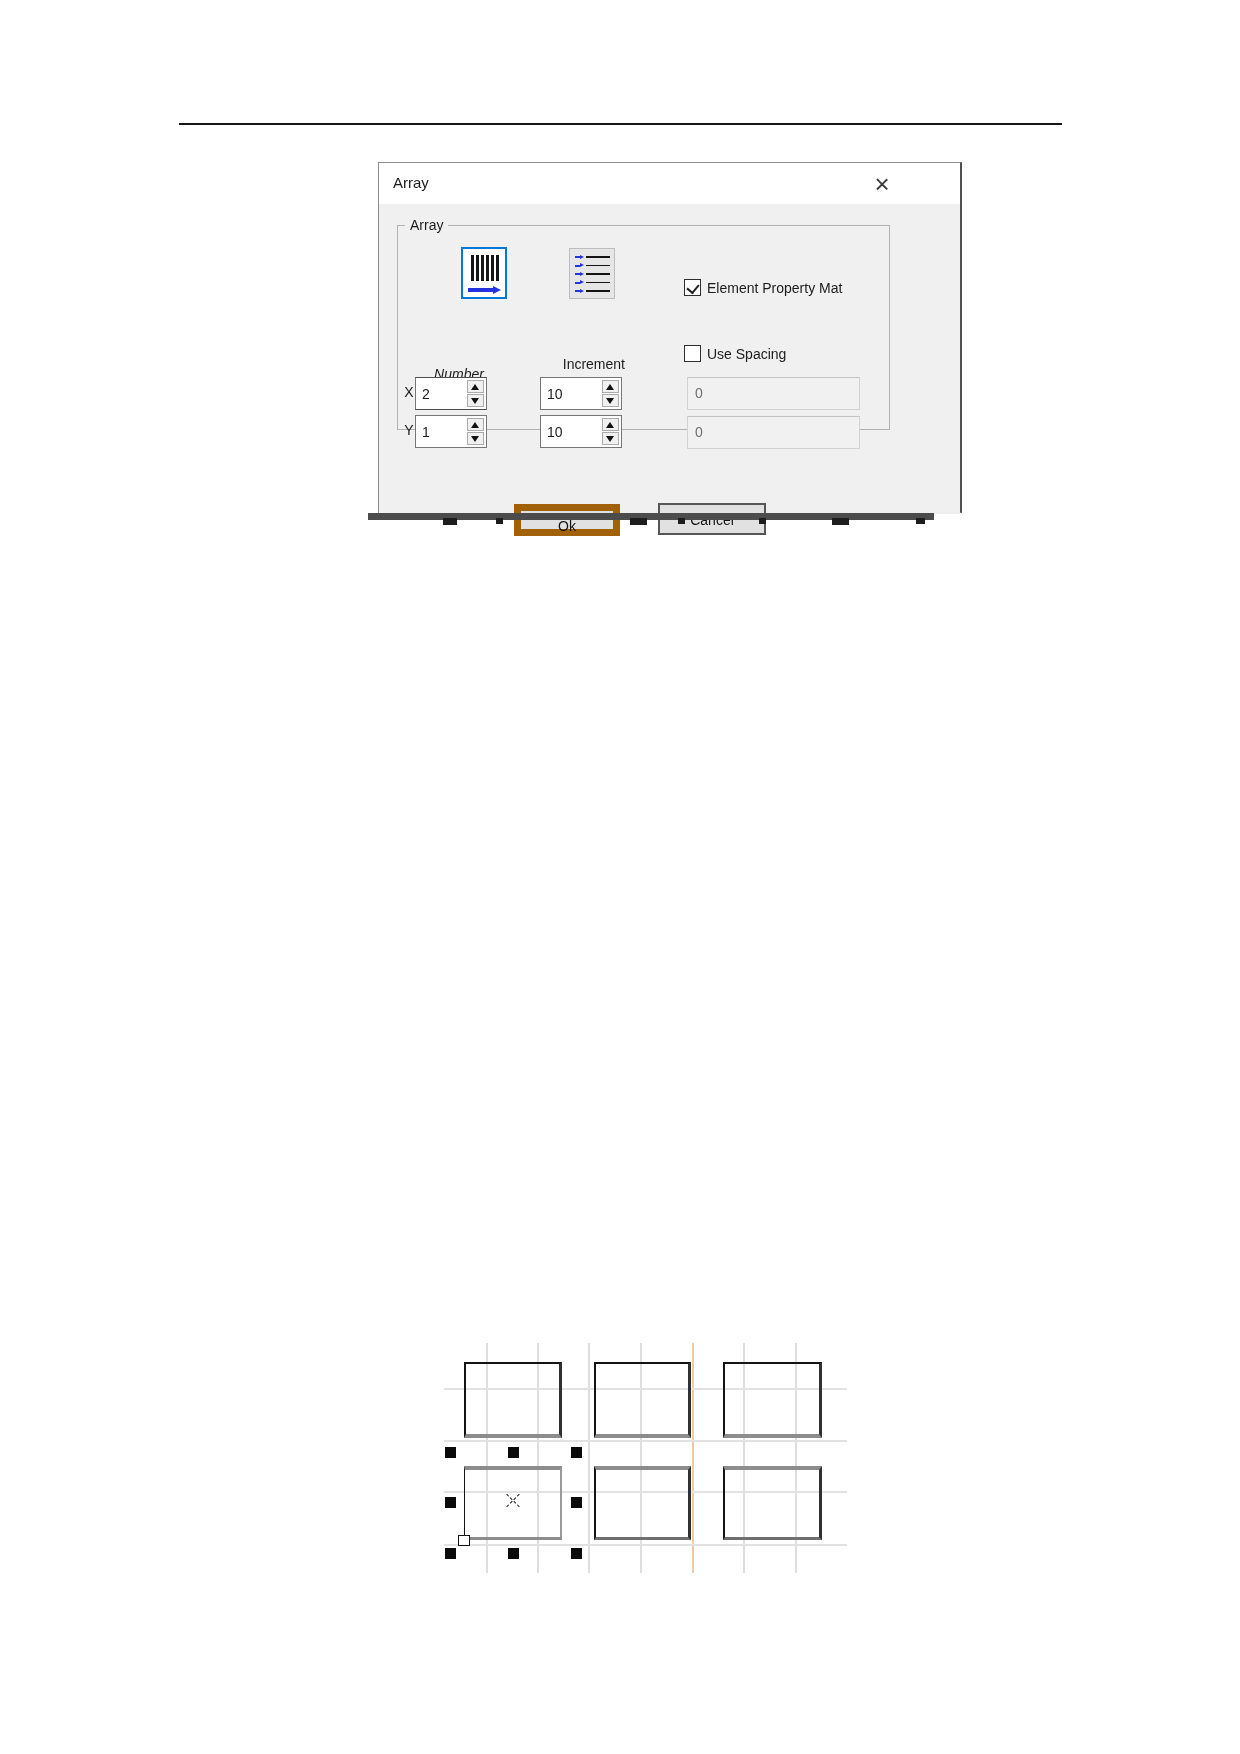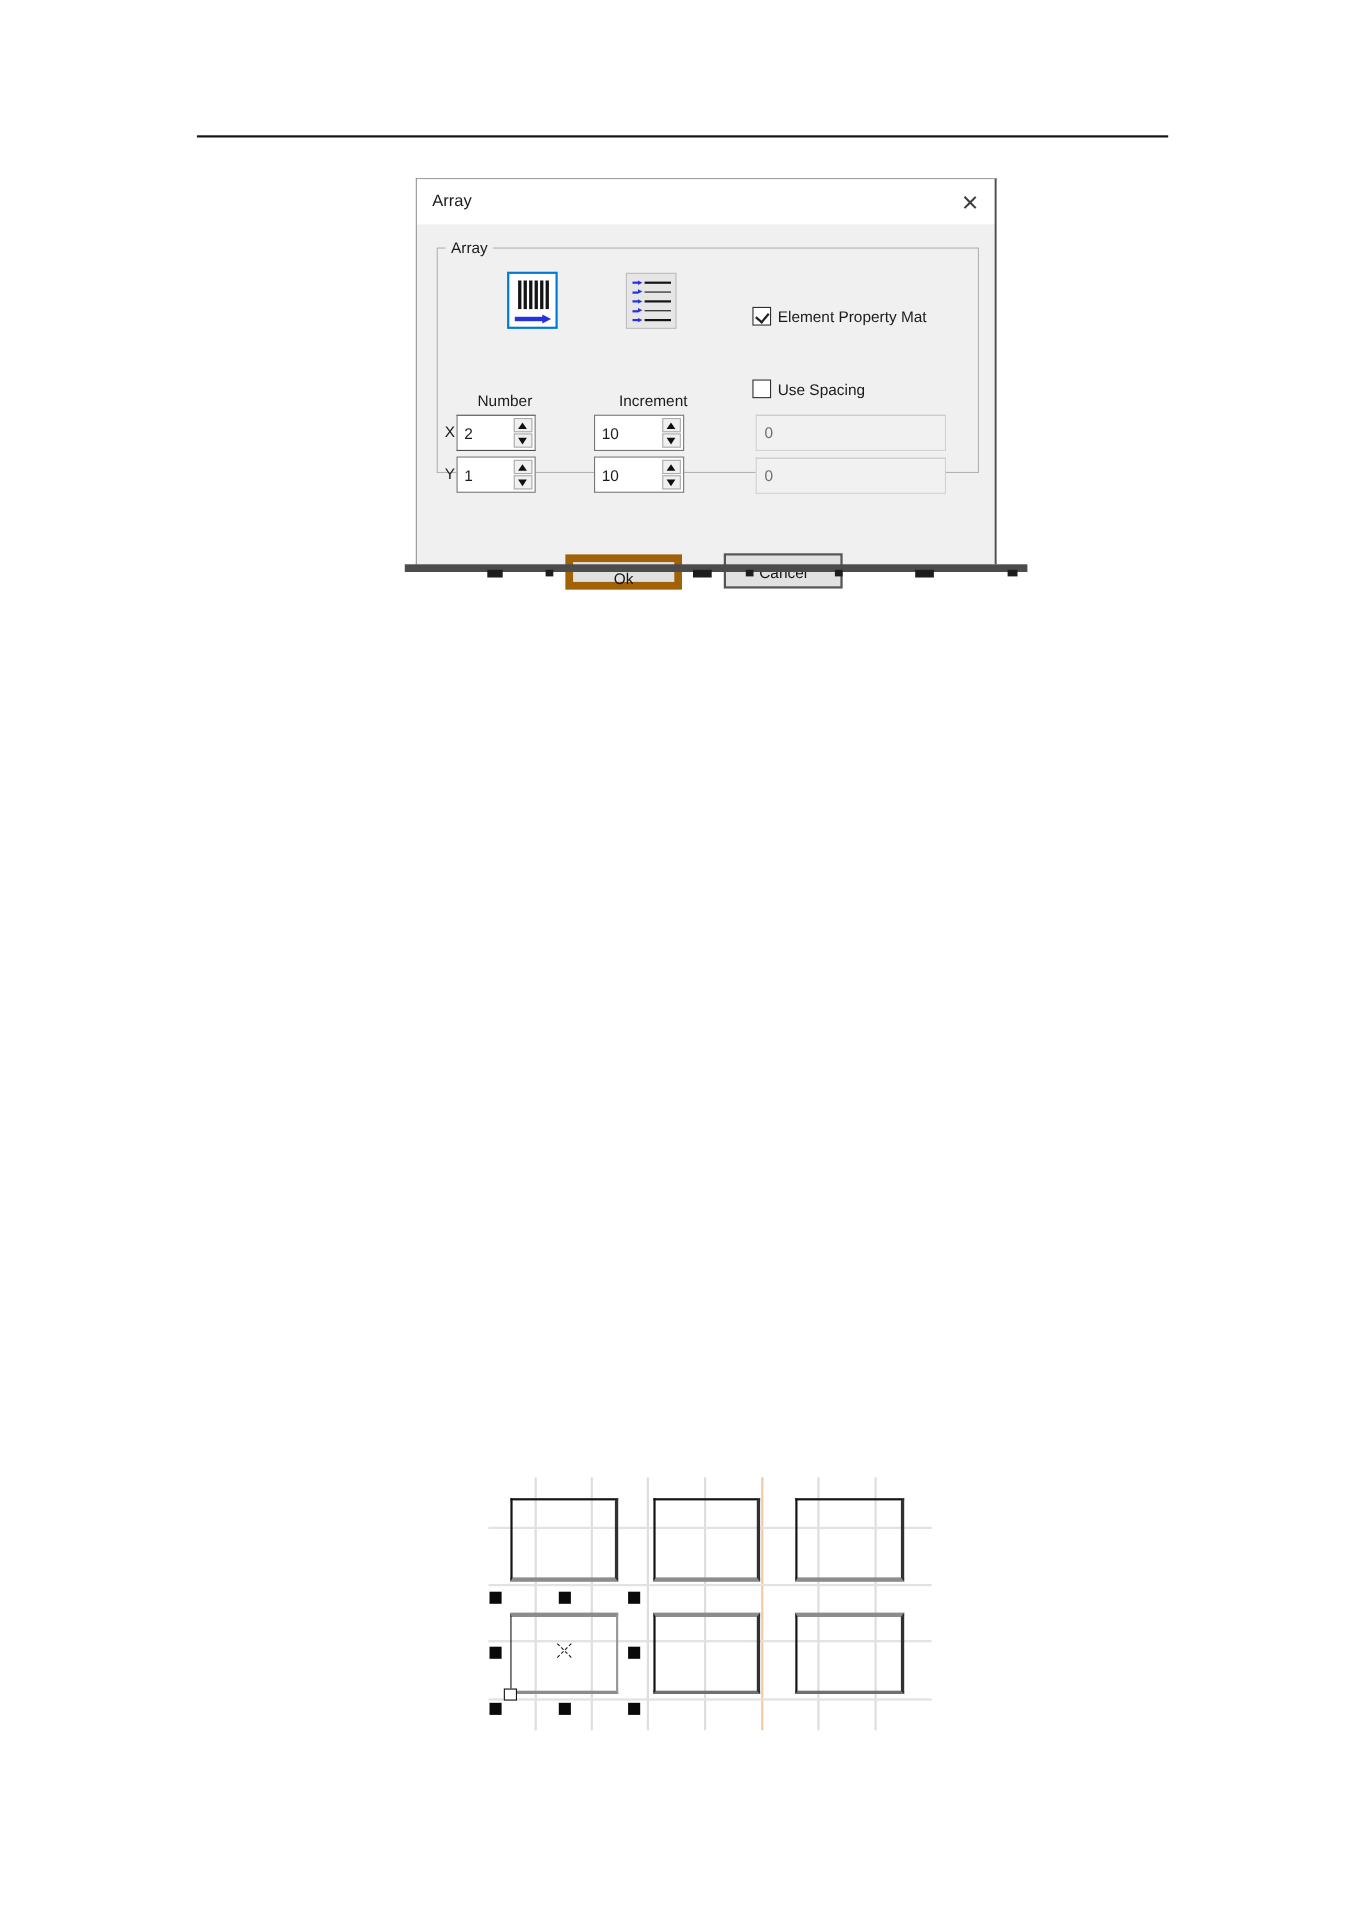--- a/index.html
+++ b/index.html
@@ -4,21 +4,21 @@
 <style>
   html,body{margin:0;padding:0;background:#ffffff;}
   #page{position:relative;width:1240px;height:1754px;background:#ffffff;overflow:hidden;
         font-family:"Liberation Sans",sans-serif;color:#1b1b1b;}
   .abs{position:absolute;box-sizing:border-box;}
 
   
   #header-rule{left:179px;top:123px;width:883px;height:2px;background:#161616;}
 
   
-  #dlg{left:378px;top:162px;width:528px;height:351px;background:#ffffff;
+  #dlg{left:378px;top:162px;width:584px;height:351px;background:#ffffff;
        border:1px solid #8c8c8c;border-right:2px solid #4f4f4f;}
   #dlg-titlebar{left:0;top:0;width:100%;height:41px;background:#ffffff;}
   #dlg-title{left:14px;top:11px;font-size:15px;color:#1b1b1b;}
   #dlg-close{left:487px;top:6px;width:32px;height:30px;text-align:center;cursor:pointer;}
   #dlg-close span{font-size:26px;line-height:30px;color:#3c3c3c;font-weight:400;}
   #dlg-body{left:0;top:41px;width:100%;height:310px;background:#f0f0f0;}
 
   
   #groupbox{left:18px;top:21px;width:493px;height:205px;border:1px solid #b2b2b2;}
   #group-label{left:26px;top:13px;background:#f0f0f0;padding:0 5px;font-size:14px;}
@@ -35,21 +35,21 @@
                 border-top:4px solid transparent;border-bottom:4px solid transparent;}
   .hl-rows{position:absolute;left:5px;top:5px;width:36px;height:39px;display:flex;flex-direction:column;justify-content:space-between;}
   .hl-row{position:relative;height:5px;}
   .hl-row .mini-shaft{position:absolute;left:0;top:2px;width:5px;height:2px;background:#2433dd;}
   .hl-row .mini-head{position:absolute;left:5px;top:0.5px;width:0;height:0;border-left:4px solid #2433dd;
                 border-top:2.5px solid transparent;border-bottom:2.5px solid transparent;}
   .hl-row .line{position:absolute;left:11px;top:2px;width:24px;height:1.5px;background:#141414;}
 
   
   .lbl{font-size:14px;color:#1b1b1b;}
-  #number-label{left:48px;top:152px;width:64px;text-align:center;}
+  #number-label{left:48px;top:162px;width:64px;text-align:center;font-style:italic;}
   #increment-label{left:160px;top:152px;width:86px;text-align:right;}
   .axis-lbl{width:16px;text-align:center;font-size:14px;}
   #x-label{left:22px;top:180px;}
   #y-label{left:22px;top:218px;}
 
   
   .spinner{height:33px;background:#ffffff;border:1px solid #767676;}
   .spinner .val{position:absolute;left:6px;top:8px;font-size:14px;}
   .spin-arrows{position:absolute;right:2px;top:2px;width:17px;height:27px;display:flex;flex-direction:column;justify-content:space-between;}
   .spin-btn{position:relative;width:17px;height:13px;background:#f0f0f0;border:1px solid #ababab;box-sizing:border-box;cursor:pointer;}

